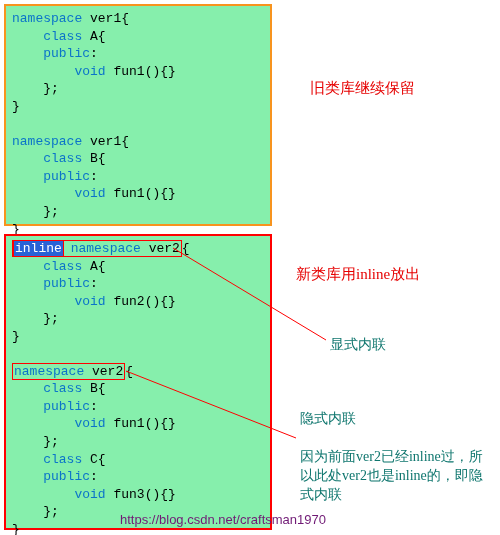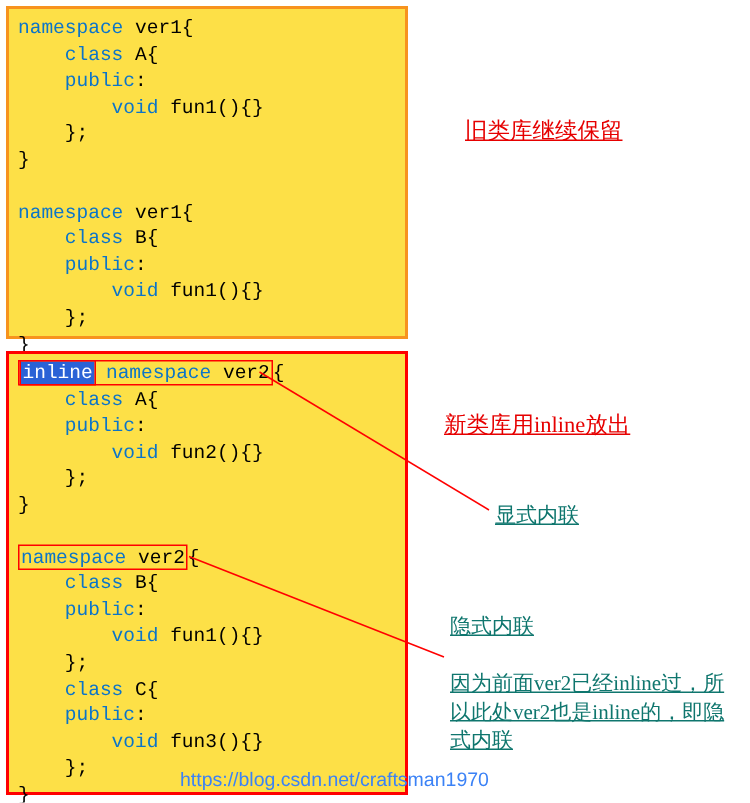--- a/index.html
+++ b/index.html
@@ -7,21 +7,21 @@
     width: 500px;
     height: 535px;
     font-family: Consolas, "Courier New", monospace;
     font-size: 13px;
     background: #fff;
     position: relative;
     line-height: 1.35;
   }
   .code-box {
     position: absolute;
-    background: #fde047;
+    background: #86efac;
     padding: 4px 6px;
     white-space: pre;
   }
   .box1 {
     left: 4px; top: 4px;
     width: 268px; height: 222px;
     border: 2px solid #f7931e;
   }
   .box2 {
     left: 4px; top: 234px;
@@ -37,28 +37,27 @@
     text-align: right;
   }
   .red-box {
     border: 1px solid #ff0000;
     padding: 0 1px;
   }
   .anno {
     position: absolute;
     font-family: SimSun, "宋体", serif;
     font-size: 14px;
-    text-decoration: underline;
   }
   .anno-red { color: #e60000; font-size: 15px; }
   .anno-green { color: #0f766e; }
   .watermark {
     position: absolute;
     left: 120px; bottom: 6px;
-    color: #3b82f6;
+    color: #701a75;
     font-family: Arial, sans-serif;
     font-size: 13px;
   }
   svg.lines {
     position: absolute;
     left: 0; top: 0;
     width: 500px; height: 535px;
     pointer-events: none;
   }
 </style>
@@ -91,21 +90,21 @@
 <span class="kw">    public</span><span>:</span>
 <span class="kw">        void</span><span> fun1(){}</span>
 <span>    };</span>
 <span class="kw">    class</span><span> C{</span>
 <span class="kw">    public</span><span>:</span>
 <span class="kw">        void</span><span> fun3(){}</span>
 <span>    };</span>
 <span>}</span></div>
 
 <div class="anno anno-red" style="left:310px; top:78px;">旧类库继续保留</div>
-<div class="anno anno-red" style="left:296px; top:274px;">新类库用inline放出</div>
+<div class="anno anno-red" style="left:296px; top:264px;">新类库用inline放出</div>
 <div class="anno anno-green" style="left:330px; top:336px;">显式内联</div>
 <div class="anno anno-green" style="left:300px; top:410px; width:190px;">隐式内联</div>
 <div class="anno anno-green" style="left:300px; top:448px; width:190px;">因为前面ver2已经inline过，所以此处ver2也是inline的，即隐式内联</div>
 
 <div class="watermark">https://blog.csdn.net/craftsman1970</div>
 
 <svg class="lines">
   <line x1="173" y1="248" x2="326" y2="340" stroke="#ff0000" stroke-width="1"></line>
   <line x1="126" y1="371" x2="296" y2="438" stroke="#ff0000" stroke-width="1"></line>
 </svg>

